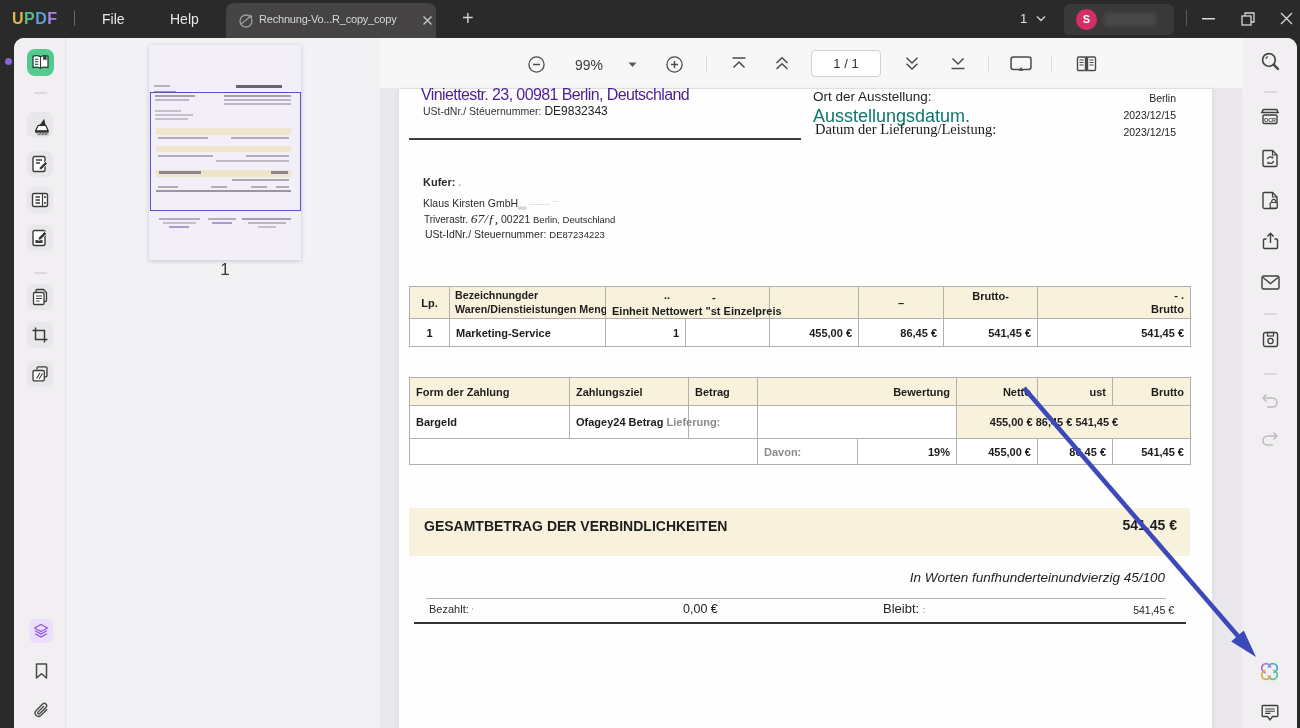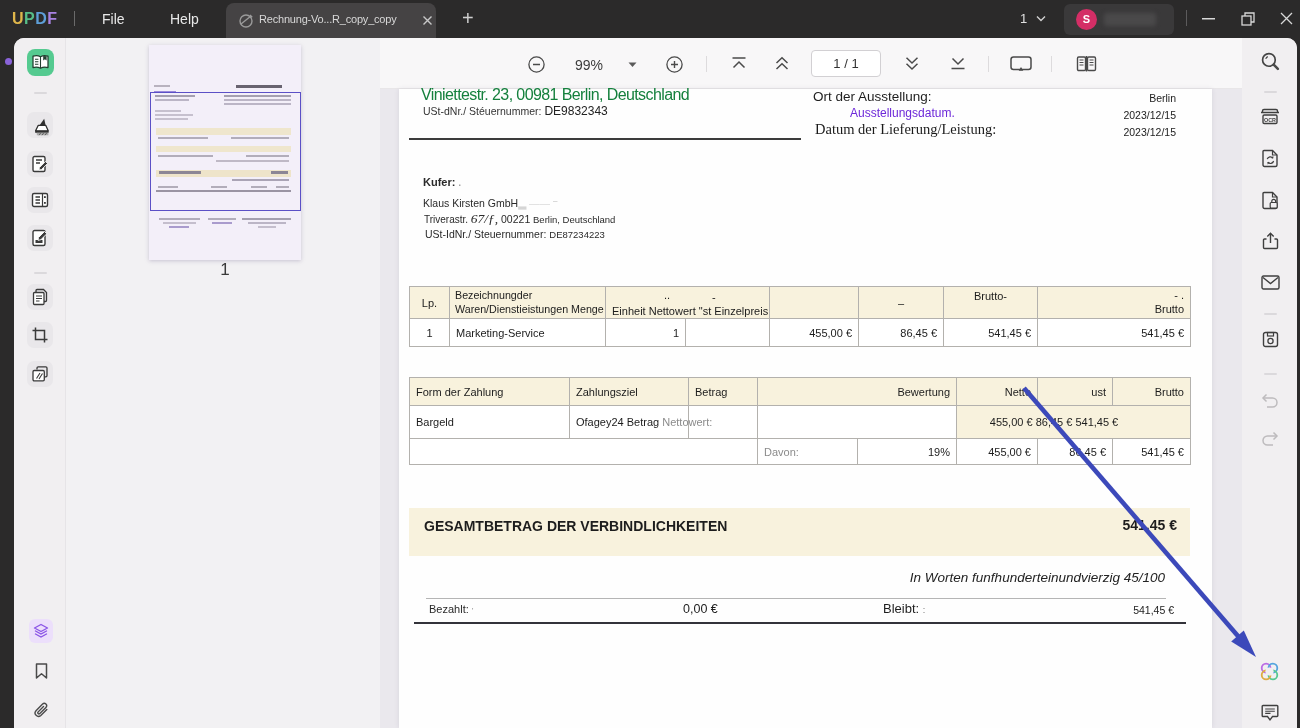--- a/index.html
+++ b/index.html
@@ -49,21 +49,21 @@
   #rightrail { position:absolute; left:1228px; top:0; width:56px; height:690px; background:#f1eff1; }
 
   
   .tbtext { position:absolute; font-size:14px; color:#3c3c3c; }
   .tbsep { position:absolute; width:1px; height:16px; background:#dddbdd; top:18px; }
   #pagebox { position:absolute; left:431px; top:12px; width:70px; height:27px; background:#ffffff; border:1px solid #d2d0d3; border-radius:4px; text-align:center; line-height:25px; font-size:13px; color:#333; }
 
   
   .dt { position:absolute; color:#1c1c1c; white-space:nowrap; }
   .ser { font-family:"Liberation Serif", serif; }
-  table.iv { position:absolute; border-collapse:collapse; table-layout:fixed; }
+  table.iv { position:absolute; border-collapse:collapse; table-layout:fixed;font-weight:bold; }
   table.iv td { border:1px solid #b3b1ad; font-size:11px; color:#1c1c1c; padding:0 6px; overflow:visible; }
   td.bg { background:#f8f2dd; }
   td.r { text-align:right; }
   td.c { text-align:center; }
 </style>
 </head>
 <body>
 <div id="app">
 
   <div id="topbar">
@@ -268,27 +268,27 @@
       <svg class="abs" style="left:696px;top:17px;width:21px;height:18px;" viewBox="0 0 21 18">
         <rect x="1.5" y="2" width="8" height="13.5" rx="1.2" fill="none" stroke="#4a4a4a" stroke-width="1.4"></rect>
         <rect x="11.5" y="2" width="8" height="13.5" rx="1.2" fill="none" stroke="#4a4a4a" stroke-width="1.4"></rect>
         <path d="M3.5 5 H7.5 M3.5 7.5 H7.5 M3.5 10 H7.5 M13.5 5 H17.5 M13.5 7.5 H17.5 M13.5 10 H17.5" stroke="#4a4a4a" stroke-width="1.1"></path>
         <path d="M10.5 1 V16.5" stroke="#4a4a4a" stroke-width="1.6"></path>
       </svg>
     </div>
     <div id="docarea">
         <div id="page">
 
-      <div class="dt" style="left:22px;top:-3px;font-size:16px;letter-spacing:-0.6px;color:#15803d;">Viniettestr. 23, 00981 Berlin, Deutschland</div>
+      <div class="dt" style="left:22px;top:-3px;font-size:16px;letter-spacing:-0.6px;color:#4c1d95;">Viniettestr. 23, 00981 Berlin, Deutschland</div>
       <div class="dt" style="left:24px;top:15px;font-size:10.5px;color:#333;">USt-dNr./ Stéuernummer: <span style="font-size:12px;color:#222;">DE9832343</span></div>
       <div class="abs" style="left:10px;top:49px;width:392px;height:2px;background:#3c3c3c;"></div>
 
       <div class="dt" style="left:414px;top:0px;font-size:13.5px;color:#1e1e1e;">Ort der Ausstellung:</div>
       <div class="dt" style="left:614px;top:3px;width:163px;text-align:right;font-size:10.5px;color:#222;">Berlin</div>
-      <div class="dt" style="left:414px;top:17px;font-size:12px;color:#6d28d9;margin-left:37px;">Ausstellungsdatum.</div>
+      <div class="dt" style="left:414px;top:17px;font-size:18px;color:#0f766e;">Ausstellungsdatum.</div>
       <div class="dt" style="left:614px;top:20px;width:163px;text-align:right;font-size:10.5px;color:#222;">2023/12/15</div>
       <div class="dt ser" style="left:416px;top:32px;font-size:14.5px;color:#1a1a1a;">Datum der Lieferung/Leistung:</div>
       <div class="dt" style="left:614px;top:37px;width:163px;text-align:right;font-size:10.5px;color:#222;">2023/12/15</div>
 
       <div class="dt" style="left:24px;top:87px;font-size:11px;color:#2a2a2a;font-weight:bold;">Kufer: <span style="color:#999;font-size:9px;">.</span></div>
       <div class="dt" style="left:24px;top:107px;font-size:10.5px;color:#2a2a2a;">Klaus Kirsten GmbH<span style="color:#d5d5d5;">▂</span><span style="color:#dadada;"> ——</span> <span style="color:#b5b5b5;font-size:8px;vertical-align:4px;">‒</span></div>
       <div class="dt" style="left:25px;top:122px;font-size:10px;color:#2a2a2a;">Triverastr. <span class="ser" style="font-size:13.5px;font-style:italic;">67/ƒ,</span> <span style="font-size:10.5px;">00221</span> <span style="font-size:9.5px;">Berlin, Deutschland</span></div>
       <div class="dt" style="left:26px;top:139px;font-size:10.5px;color:#2a2a2a;">USt-IdNr./ Steuernummer: <span style="font-size:9.5px;">DE87234223</span></div>
 
       <table class="iv" style="left:10px;top:197px;width:781px;">
@@ -345,21 +345,21 @@
           <td class="bg">Form der Zahlung</td>
           <td class="bg">Zahlungsziel</td>
           <td class="bg">Betrag</td>
           <td class="bg r" colspan="2">Bewertung</td>
           <td class="bg r">Netto</td>
           <td class="bg r">ust</td>
           <td class="bg r">Brutto</td>
         </tr>
         <tr style="height:33px;background:#fff;">
           <td>Bargeld</td>
-          <td style="white-space:nowrap;">Ofagey24 Betrag <span style="color:#8b8b8b;">Nettowert:</span></td>
+          <td style="white-space:nowrap;">Ofagey24 Betrag <span style="color:#8b8b8b;">Lieferung:</span></td>
           <td></td>
           <td colspan="2"></td>
           <td class="bg c" colspan="3" style="white-space:nowrap;padding-right:45px;">455,00 € 86,45 € 541,45 €</td>
         </tr>
         <tr style="height:26px;background:#fff;">
           <td colspan="3"></td>
           <td style="color:#8b8b8b;">Davon:</td>
           <td class="r">19%</td>
           <td class="r">455,00 €</td>
           <td class="r">86,45 €</td>

